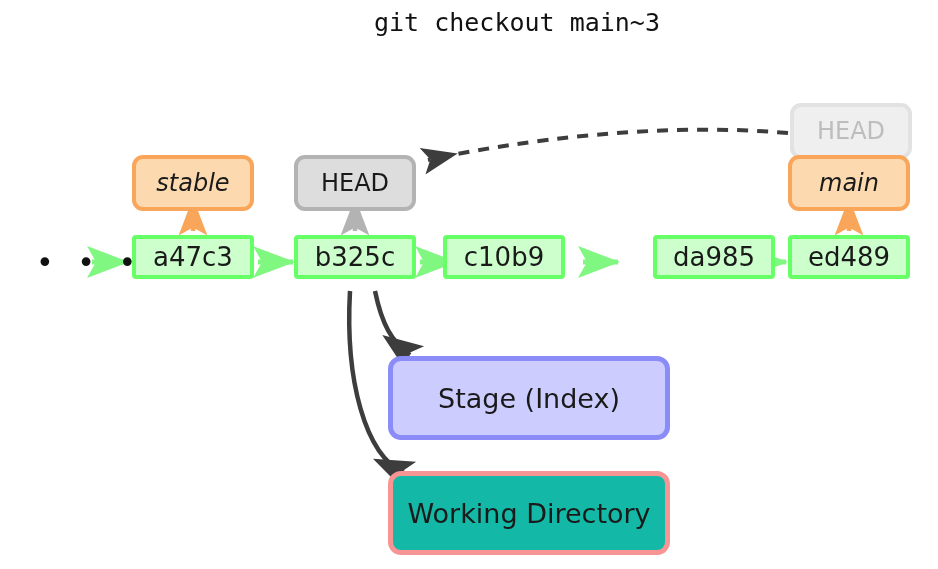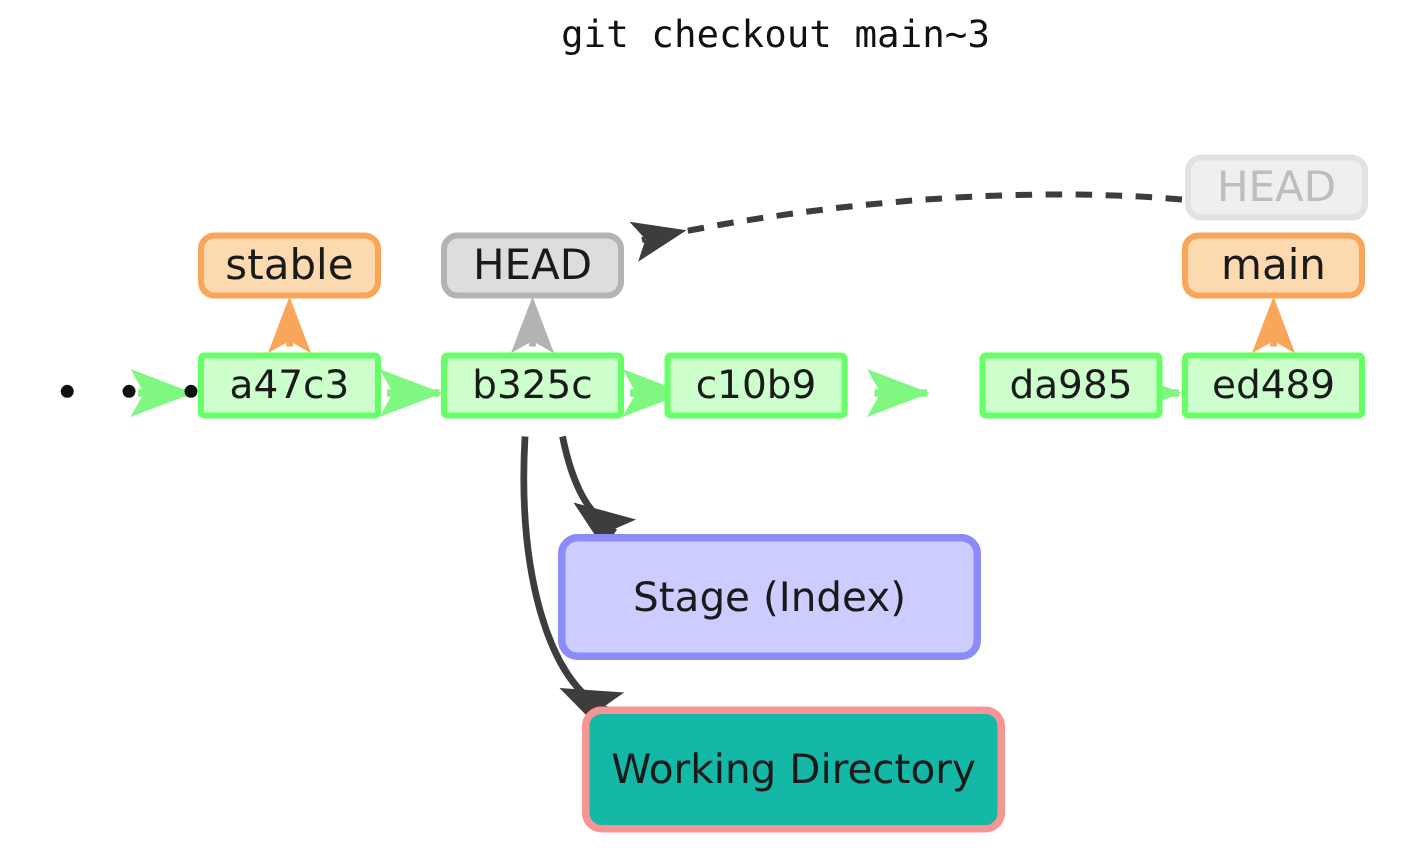--- a/index.html
+++ b/index.html
@@ -45,28 +45,29 @@
     top: 235px;
     background: #ccffcc;
     border: 4px solid #66ff66;
     border-radius: 4px;
     font-size: 26px;
     color: #1a1a1a;
   }
   
   .ref {
     width: 122px;
-    height: 44px;
+    height: 56px;
     border-radius: 11px;
-    font-size: 28px;
+    font-size: 24px;
     color: #1a1a1a;
   }
   .ref-orange {
     background: #fcd9af;
     border: 4px solid #f9a65a;
+    font-style: italic;
   }
   .ref-gray {
     background: #dddddd;
     border: 4px solid #b3b3b3;
   }
   .ref-ghost {
     background: #efefef;
     border: 4px solid #e2e2e2;
     color: #bdbdbd;
   }
@@ -172,20 +173,20 @@
   <div class="node commit" style="left:443px;">
     <span>c10b9</span>
   </div>
   <div class="node commit" style="left:621px;margin-left:32px;">
     <span>da985</span>
   </div>
   <div class="node commit" style="left:788px;">
     <span>ed489</span>
   </div>
 
-  <div class="node area area-stage" style="left:372px; top:356px;text-align:center;">
+  <div class="node area area-stage" style="left:388px; top:356px;text-align:center;">
     <span>Stage (Index)</span>
   </div>
   <div class="node area area-work" style="left:388px; top:471px;">
     <span>Working Directory</span>
   </div>
 
 </div>
 
 </body></html>

